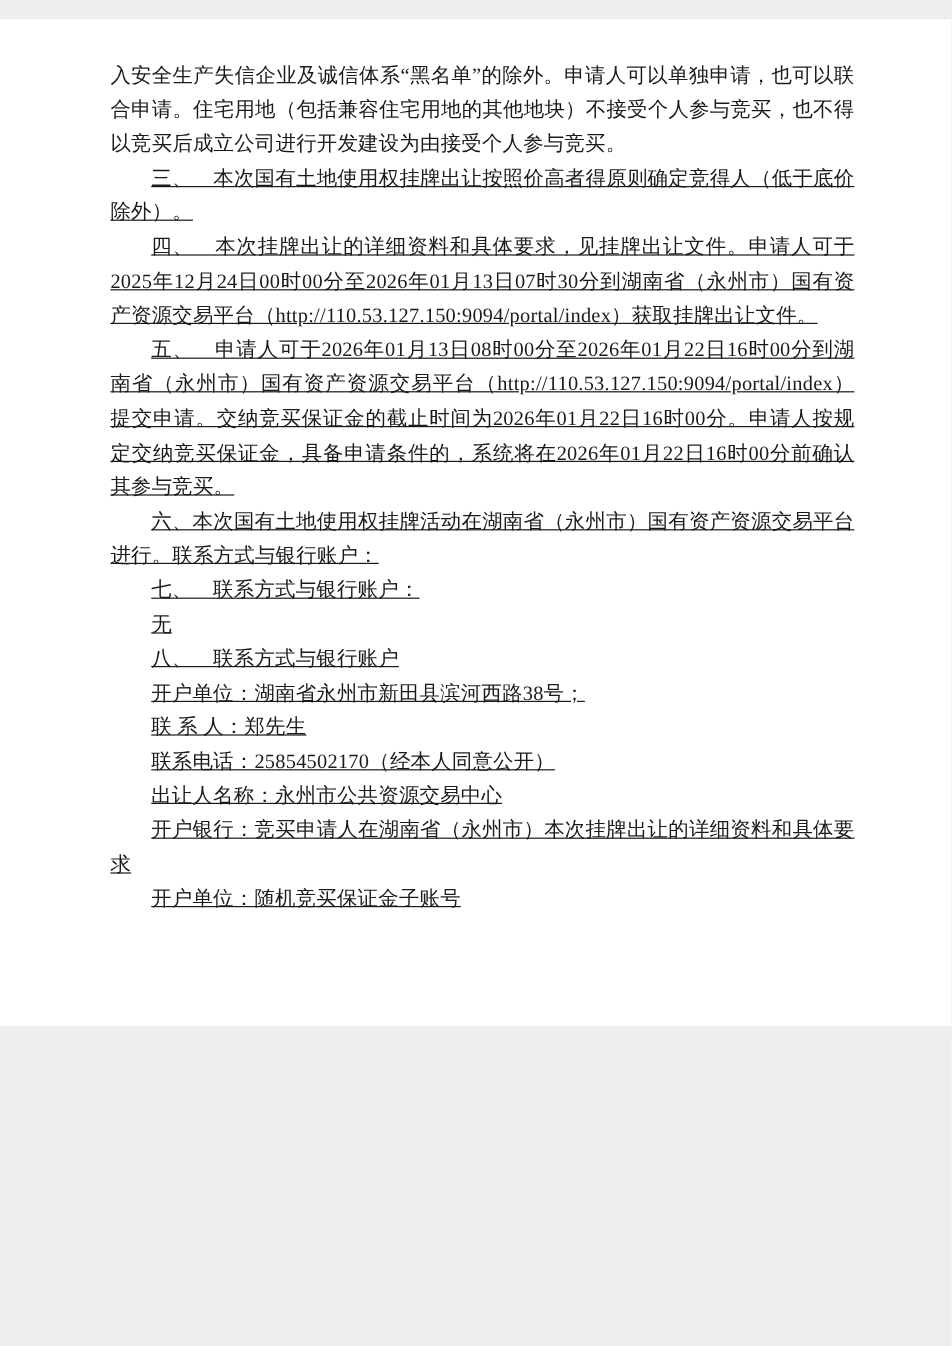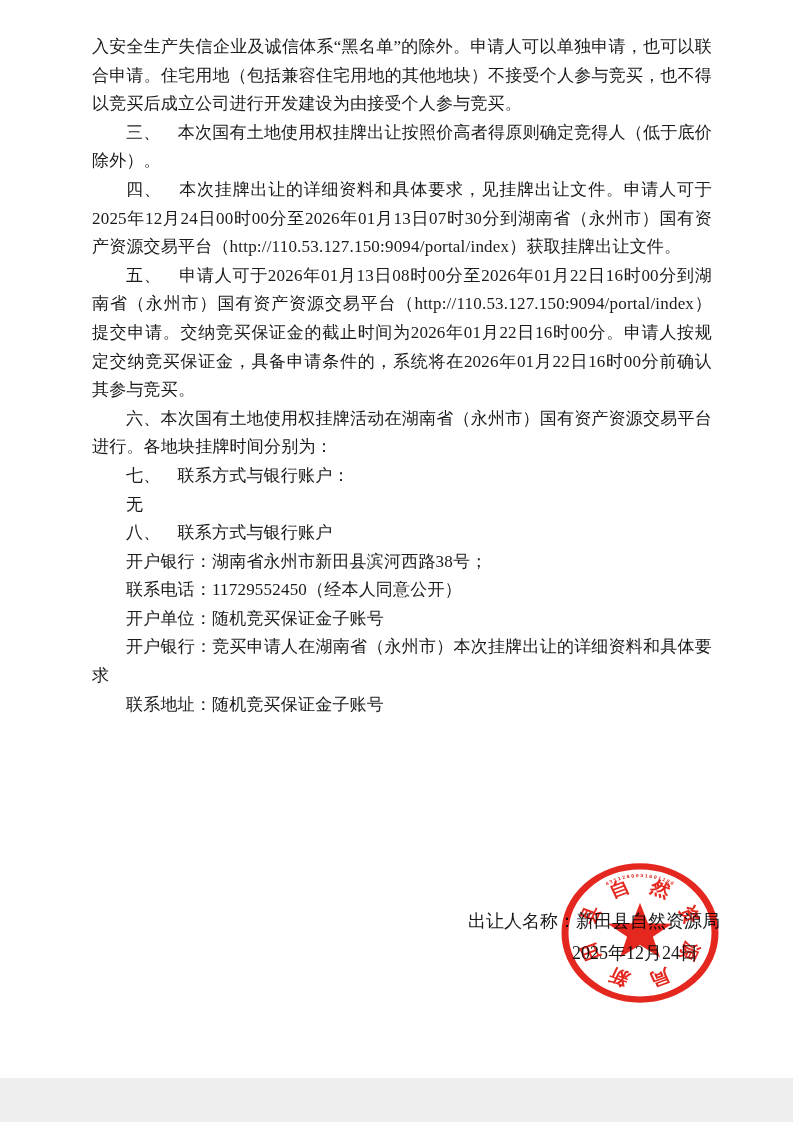--- a/index.html
+++ b/index.html
@@ -3,37 +3,37 @@
 <meta charset="utf-8">
 <style>
   :root{
     --bg:#ffffff;
     --text:#1a1a1a;
     --seal-red:#e2170d;
   }
   html,body{margin:0;padding:0;background:#eee;}
   .page{
     position:relative;
-    width:793px;height:1078px;
-    margin:0 auto;
+    width:793px;height:839px;
+    margin:16px auto;
     background:var(--bg);
     color:var(--text);
     font-family:"Liberation Serif","DejaVu Serif",serif;
     overflow:hidden;
   }
   .doc-body{
     position:absolute;
     left:92px;top:33px;width:620px;
     font-size:17px;
     line-height:28.6px;
     text-align:justify;
     letter-spacing:0.2px;
   }
   p.para{margin:0;padding:0;}
-  p.para.indent{text-indent:2em;}
+  p.para.indent{text-indent:2em;text-decoration:underline;}
   .sig-name{
     position:absolute;left:468px;top:909px;
     font-size:18px;white-space:nowrap;
   }
   .sig-date{
     position:absolute;left:572px;top:941px;
     font-size:18px;white-space:nowrap;
   }
   .seal{
     position:absolute;left:560px;top:862px;
@@ -58,29 +58,30 @@
 </head>
 <body>
 
 <div class="page">
 
   <div class="doc-body" id="doc-body">
       <p class="para">入安全生产失信企业及诚信体系“黑名单”的除外。申请人可以单独申请，也可以联合申请。住宅用地（包括兼容住宅用地的其他地块）不接受个人参与竞买，也不得以竞买后成立公司进行开发建设为由接受个人参与竞买。</p>
       <p class="para indent">三、　本次国有土地使用权挂牌出让按照价高者得原则确定竞得人（低于底价除外）。</p>
       <p class="para indent">四、　本次挂牌出让的详细资料和具体要求，见挂牌出让文件。申请人可于2025年12月24日00时00分至2026年01月13日07时30分到湖南省（永州市）国有资产资源交易平台（http://110.53.127.150:9094/portal/index）获取挂牌出让文件。</p>
       <p class="para indent">五、　申请人可于2026年01月13日08时00分至2026年01月22日16时00分到湖南省（永州市）国有资产资源交易平台（http://110.53.127.150:9094/portal/index）提交申请。交纳竞买保证金的截止时间为2026年01月22日16时00分。申请人按规定交纳竞买保证金，具备申请条件的，系统将在2026年01月22日16时00分前确认其参与竞买。</p>
-      <p class="para indent">六、本次国有土地使用权挂牌活动在湖南省（永州市）国有资产资源交易平台进行。各地块挂牌时间分别为：</p>
+      <p class="para indent">六、本次国有土地使用权挂牌活动在湖南省（永州市）国有资产资源交易平台进行。联系方式与银行账户：</p>
       <p class="para indent">七、　联系方式与银行账户：</p>
       <p class="para indent">无</p>
       <p class="para indent">八、　联系方式与银行账户</p>
-      <p class="para indent">开户银行：湖南省永州市新田县滨河西路38号；</p>
-      <p class="para indent">联系电话：11729552450（经本人同意公开）</p>
+      <p class="para indent">开户单位：湖南省永州市新田县滨河西路38号；</p>
+      <p class="para indent">联 系 人：郑先生</p>
+      <p class="para indent">联系电话：25854502170（经本人同意公开）</p>
+      <p class="para indent">出让人名称：永州市公共资源交易中心</p>
+      <p class="para indent">开户银行：竞买申请人在湖南省（永州市）本次挂牌出让的详细资料和具体要求</p>
       <p class="para indent">开户单位：随机竞买保证金子账号</p>
-      <p class="para indent">开户银行：竞买申请人在湖南省（永州市）本次挂牌出让的详细资料和具体要求</p>
-      <p class="para indent">联系地址：随机竞买保证金子账号</p>
     </div>
 
   <div class="sig-name">
     <span>出让人名称：</span><span>新田县自然资源局</span>
   </div>
 
   <div class="sig-date">2025年12月24日</div>
 
   <svg class="seal" viewBox="0 0 160 160" preserveAspectRatio="none" xmlns="http://www.w3.org/2000/svg">
     <circle class="ring" cx="80" cy="80" r="75"></circle>

